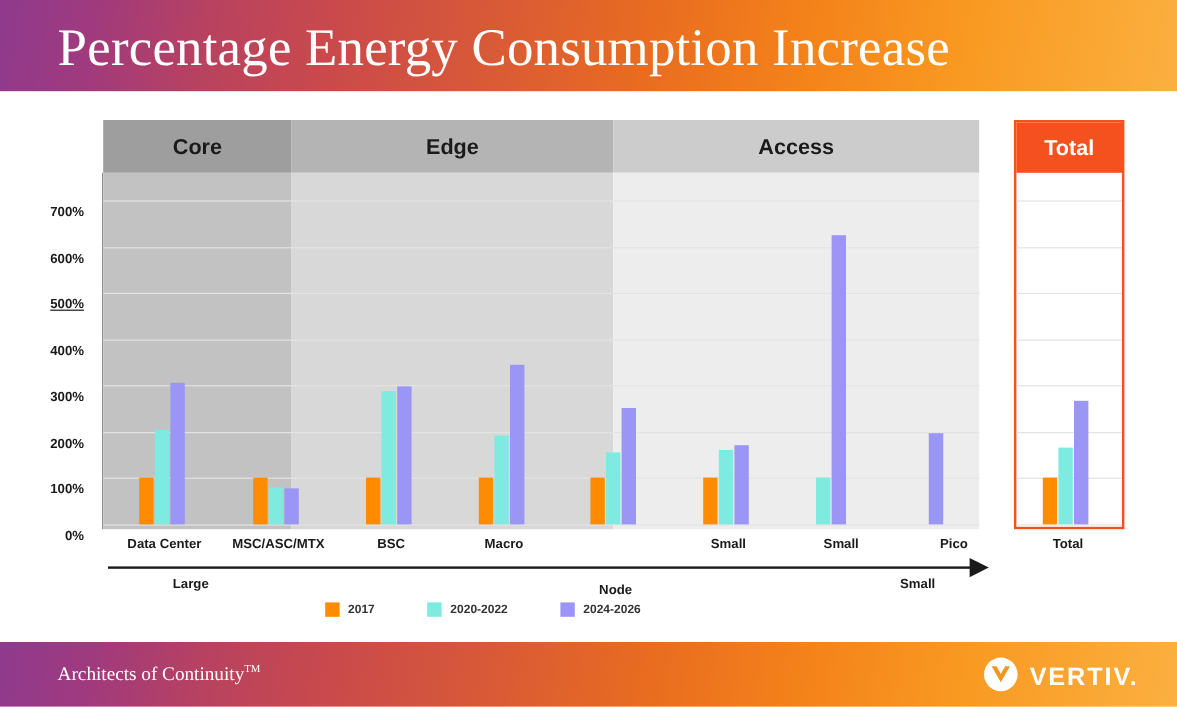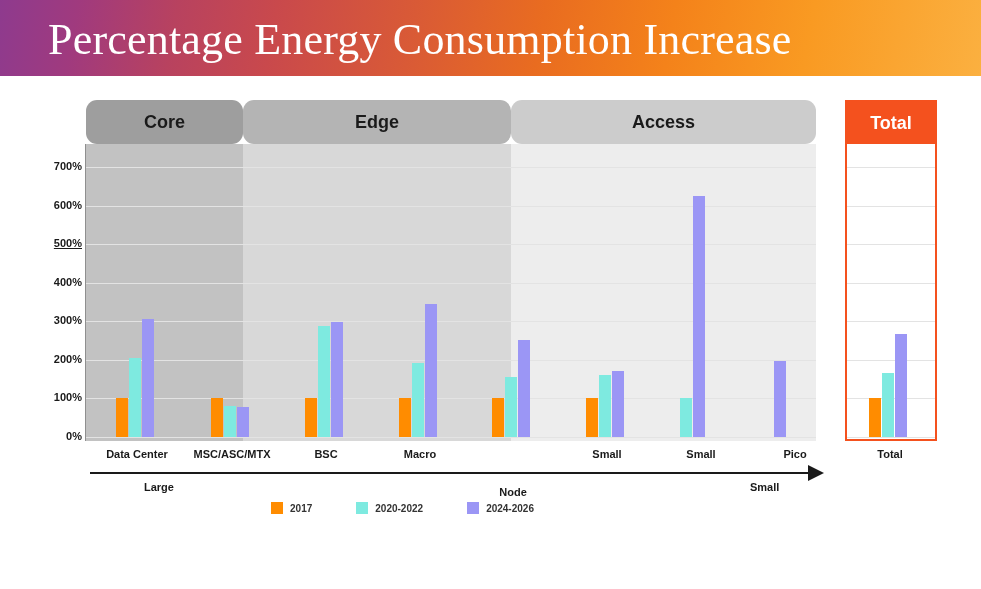--- a/index.html
+++ b/index.html
@@ -60,21 +60,21 @@
     color: #ffffff; letter-spacing: 1.6px;
   }
 
   
   
   #chart-area { position: absolute; left: 0; top: 76px; width: 981px; height: 459px; }
 
   .band-header {
     position: absolute; top: 24px; height: 44px;
     display: flex; align-items: center; justify-content: center;
-    font-size: 18px; font-weight: bold; color: #1a1a1a; border-radius: 11px;
+    font-size: 18px; font-weight: bold; color: #1a1a1a;
   }
   .band-plot { position: absolute; top: 68px; height: 297px; }
 
   #band-core-header   { left: 86px;  width: 157px; background: #9e9e9e; }
   #band-core-plot     { left: 86px;  width: 157px; background: #c2c2c2; }
   #band-edge-header   { left: 243px; width: 268px; background: #b4b4b4; }
   #band-edge-plot     { left: 243px; width: 268px; background: #d8d8d8; }
   #band-access-header { left: 511px; width: 305px; background: #cccccc; }
   #band-access-plot   { left: 511px; width: 305px; background: #ededed; }
 
@@ -92,23 +92,23 @@
     font-size: 18px; font-weight: bold; color: #ffffff;
   }
 
   
   .gridline { position: absolute; height: 1px; background: #e3e3e3; }
   .gridline.main  { left: 86px;  width: 730px; }
   .gridline.total { left: 847px; width: 88px; }
 
   
   .ytick {
-    position: absolute; right: 0; width: 46px;
+    position: absolute; right: 12px; width: 46px;
     text-align: right;
-    font-size: 11px; font-weight: bold; color: #1a1a1a;
+    font-size: 11px; font-weight: bold; color: #1a1a1a; margin-top: 11px;
   }
   #y-axis { position: absolute; left: 30px; top: 0; width: 52px; height: 459px; }
   #y-axis-line { position: absolute; left: 85px; top: 68px; width: 1px; height: 297px; background: #8f8f8f; }
 
   
   .group { position: absolute; bottom: 0; height: 293px; }
   .bars { position: absolute; bottom: 0; left: 0; display: flex; align-items: flex-end; gap: 1px; }
   .bar { width: 12px; }
   .bar.s2017 { background: #ff8c00; }
   .bar.s2020 { background: #7eeae0; }
@@ -296,13 +296,25 @@
           <span class="legend-swatch s2020"></span>
           <span class="legend-label">2020-2022</span>
         </div>
         <div class="legend-item">
           <span class="legend-swatch s2024"></span>
           <span class="legend-label">2024-2026</span>
         </div>
       </div>
   </div>
 
+  <div id="footer-banner">
+    <div id="footer-tagline"><span>Architects of Continuity</span><sup>TM</sup></div>
+    <div id="brand-logo">
+      <span>
+        <svg width="30" height="30" viewBox="0 0 30 30" aria-hidden="true">
+          <circle cx="15" cy="15" r="14" fill="#ffffff"></circle>
+          <path d="M7.4 8.2 L15 21.5 L22.6 8.2 L18.6 8.2 L15 14.6 L11.4 8.2 Z" fill="#f7941e"></path>
+        </svg>
+      </span>
+      <span id="brand-wordmark">VERTIV.</span>
+    </div>
+  </div>
 </div>
 
 </body></html>

